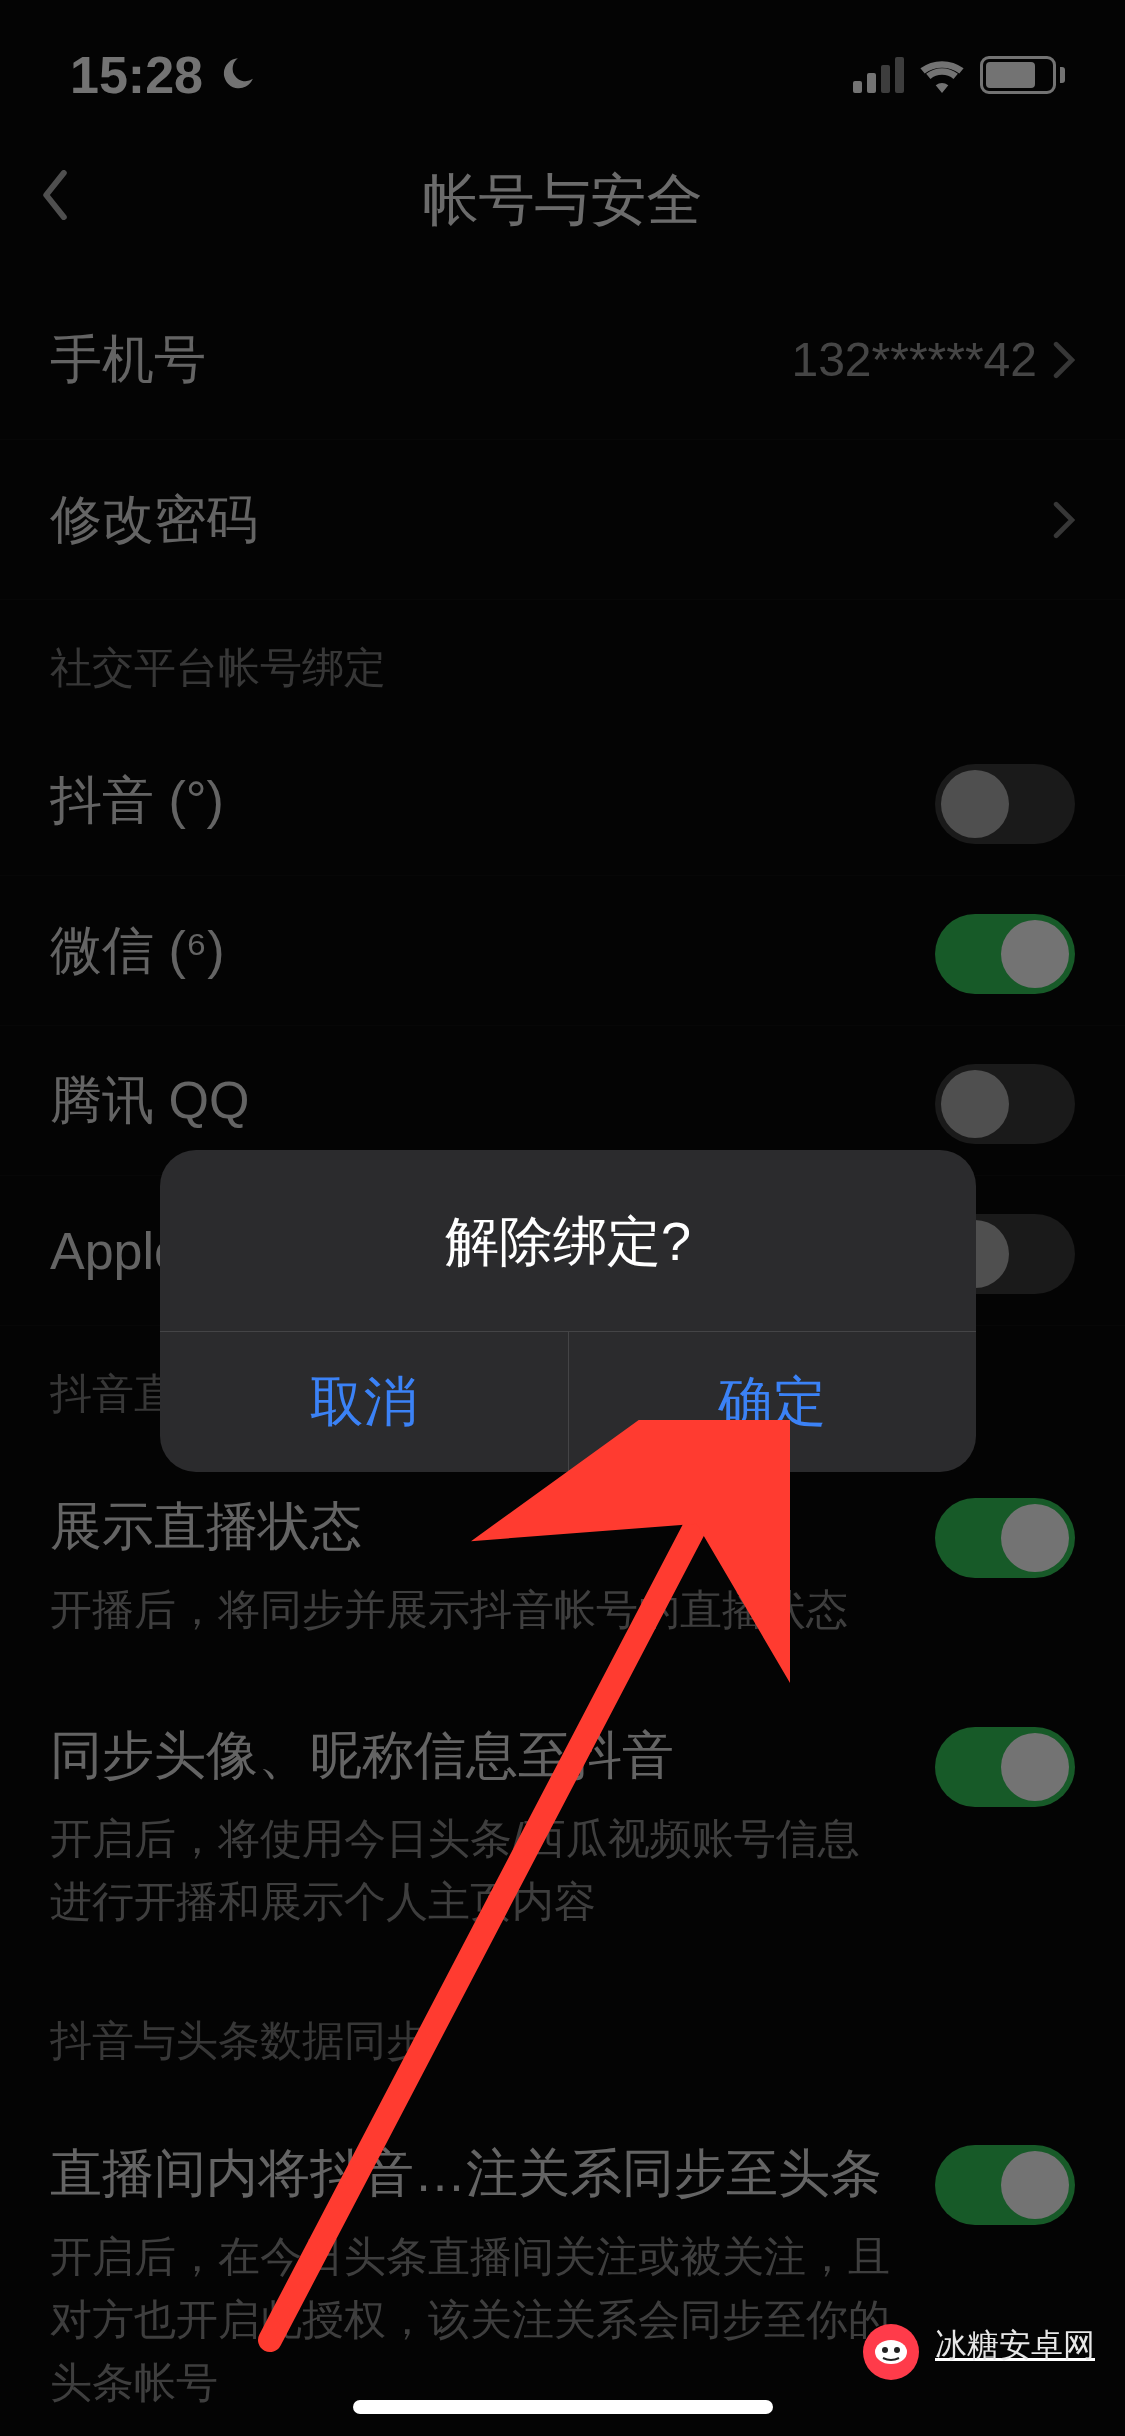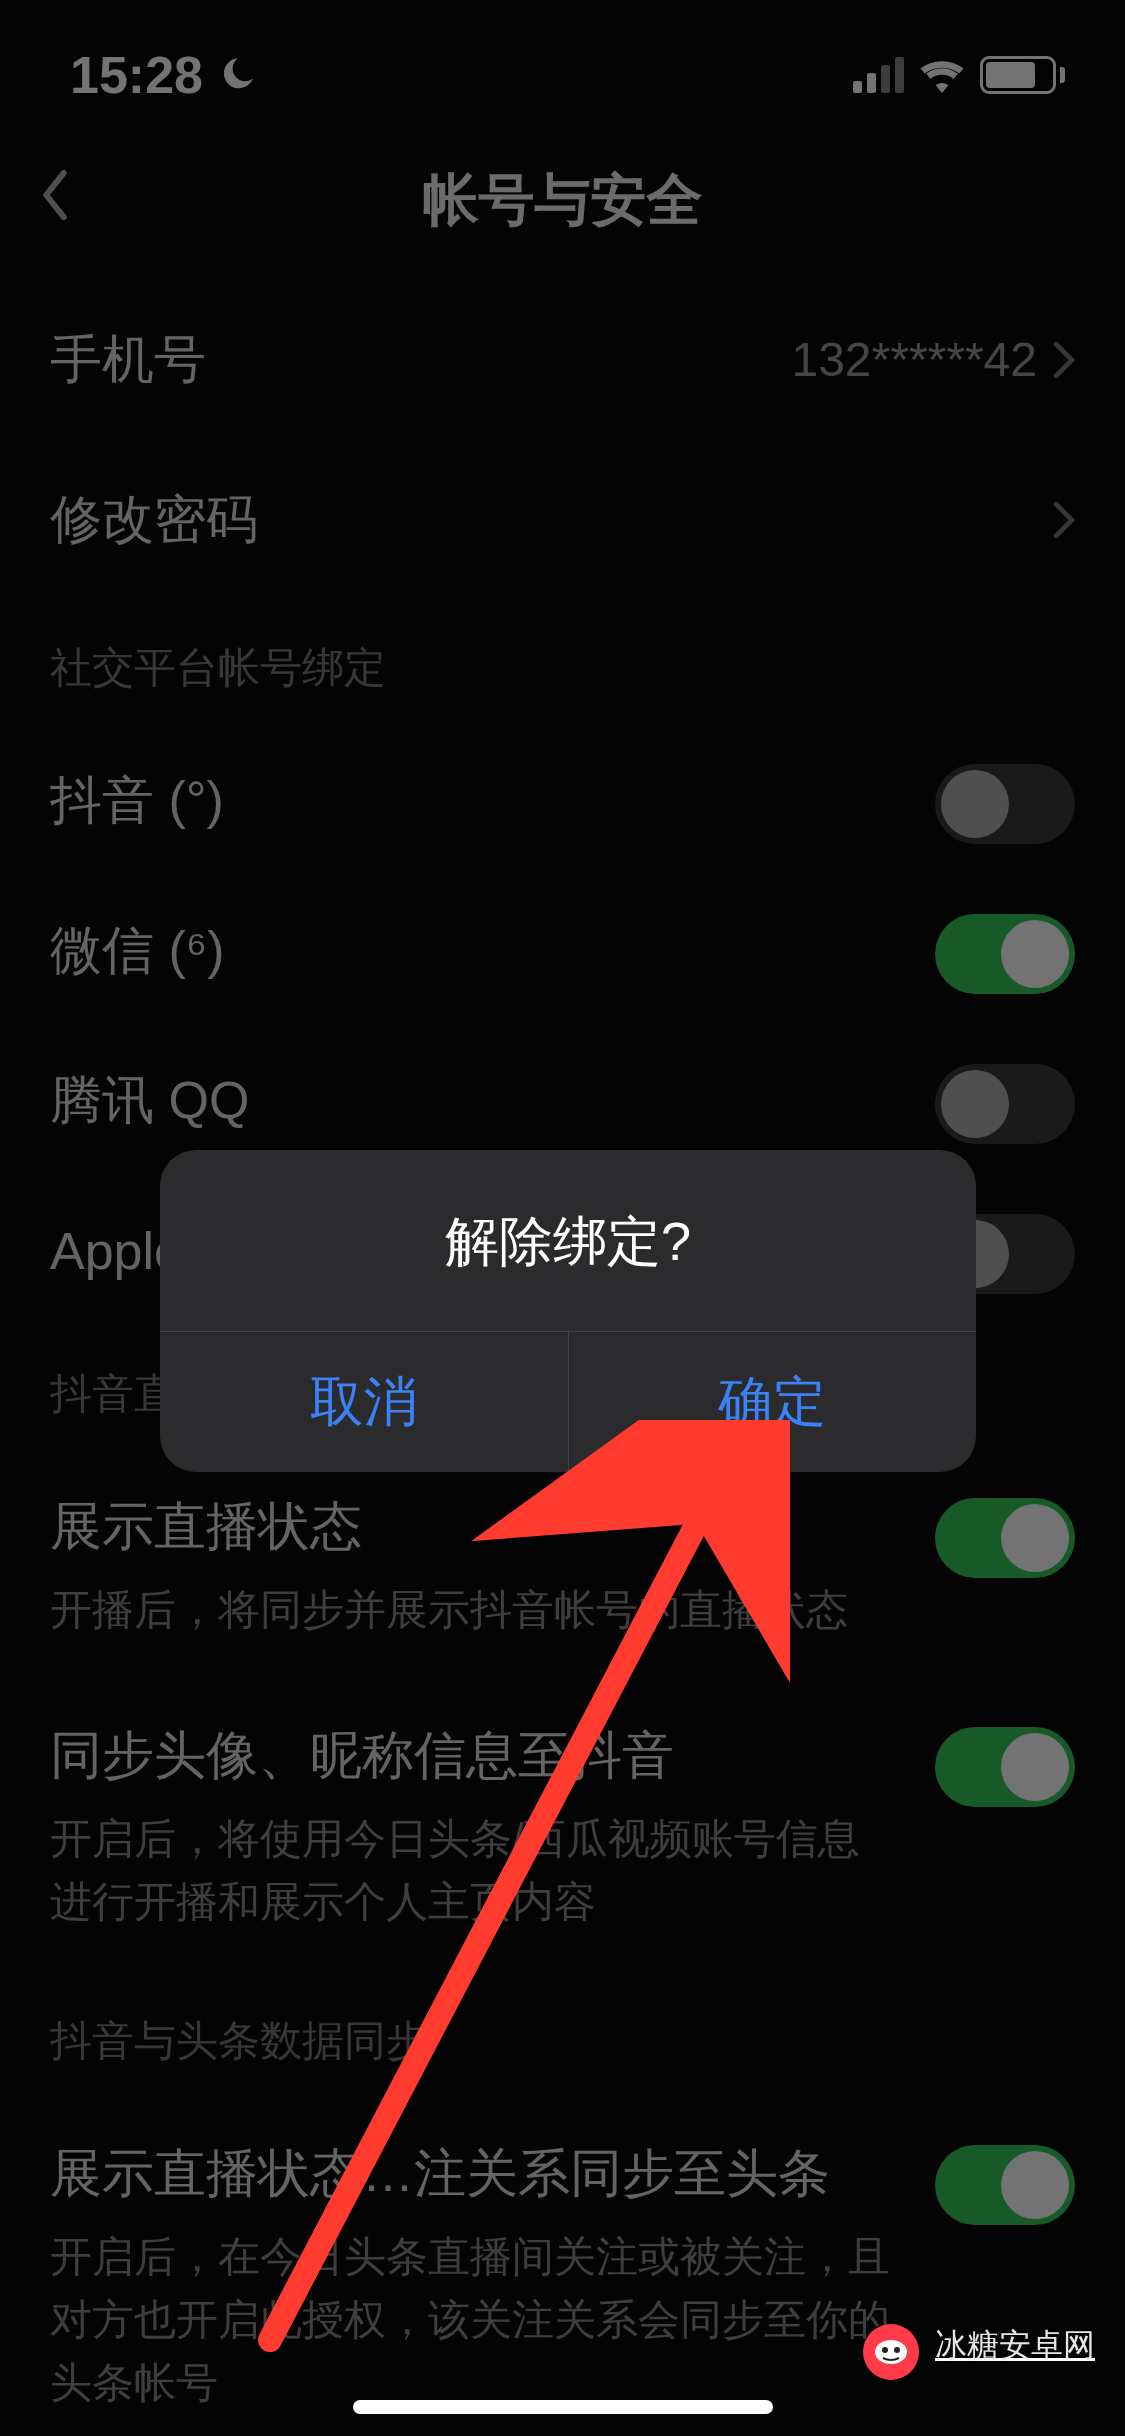--- a/index.html
+++ b/index.html
@@ -19,21 +19,21 @@
   .wifi-icon { width: 44px; height: 36px; }
   .battery { display: flex; align-items: center; gap: 4px; }
   .battery-body { width: 76px; height: 38px; border: 3px solid #fff; border-radius: 9px; position: relative; display:flex; align-items:center; justify-content:center; }
   .battery-fill { position:absolute; left:3px; top:3px; bottom:3px; width:70%; background:#fff; border-radius:4px; }
   .battery-pct { position:relative; font-size:26px; font-weight:600; color:#000; z-index:1; mix-blend-mode:difference;}
   .battery-tip { width:5px; height:16px; background:#fff; border-radius:0 3px 3px 0; }
 
   
   .nav-header { position:absolute; top:140px; left:0; right:0; height:110px; display:flex; align-items:center; justify-content:center; z-index:1; }
   .back-chevron { position:absolute; left:40px; width:30px; height:50px; }
-  .nav-title { font-size:56px; font-weight:700; color:#eee;margin-top:12px; }
+  .nav-title { font-size:56px; font-weight:400; color:#eee;margin-top:12px; }
 
   
   .content { position:absolute; top:280px; left:0; right:0; bottom:0; z-index:1; }
   .row { padding: 0 50px; min-height:150px; display:flex; align-items:center; justify-content:space-between; border-bottom:1px solid rgba(255,255,255,0.03); }
   .row.tall { min-height:160px; }
   .row-label { font-size:52px; color:#ddd; }
   .row-value { font-size:48px; color:#9a9a9a; display:flex; align-items:center; gap:16px; }
   .chevron-right { width:22px; height:38px; }
   .section-header { padding: 40px 50px 30px; font-size:42px; color:#7a7a7a; }
   .row-multi { padding:40px 50px; display:flex; align-items:flex-start; justify-content:space-between; gap:42px; }
@@ -176,21 +176,21 @@
       </div>
       <div class="toggle on">
           <div class="knob"></div>
         </div>
     </div>
 
     <div class="section-header">抖音与头条数据同步</div>
 
     <div class="row-multi">
       <div class="texts">
-        <div class="title">展示直播状态…注关系同步至头条</div>
+        <div class="title">直播间内将抖音…注关系同步至头条</div>
         <div class="desc">开启后，在今日头条直播间关注或被关注，且对方也开启此授权，该关注关系会同步至你的头条帐号</div>
       </div>
       <div class="toggle on">
           <div class="knob"></div>
         </div>
     </div>
 
   </div>
 
   <div class="dim-overlay"></div>

